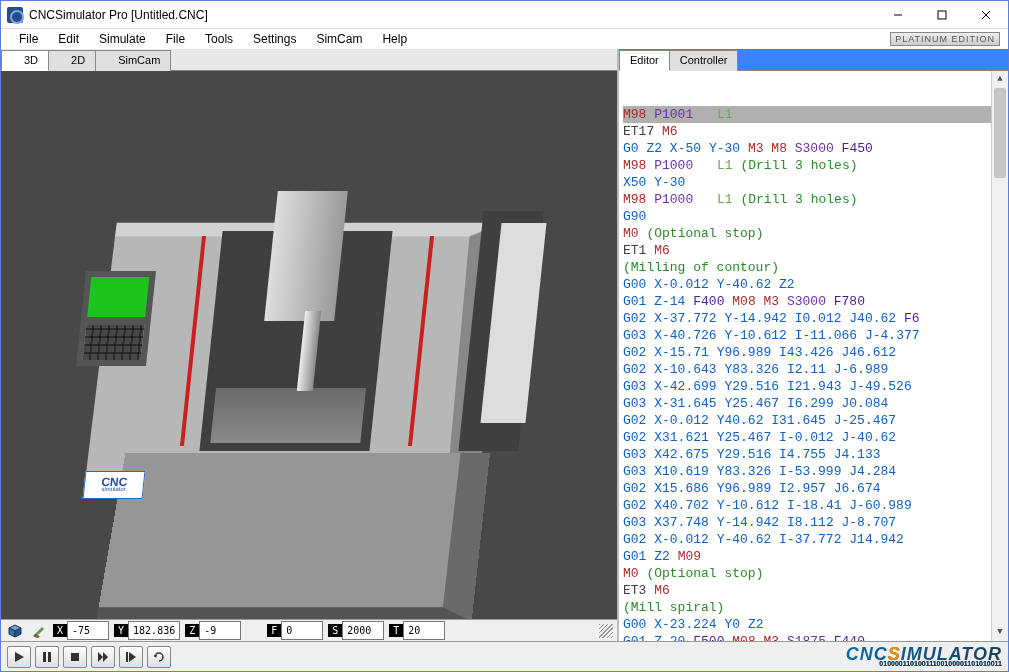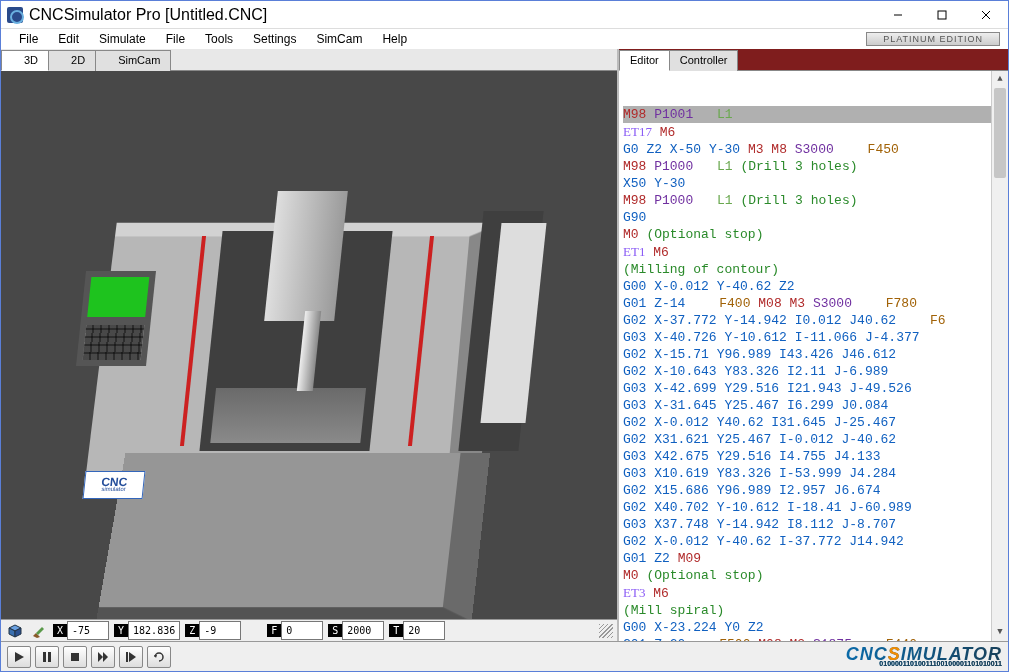--- a/index.html
+++ b/index.html
@@ -28,21 +28,21 @@
   .titlebar .icon-app {
     width: 16px; height: 16px; margin: 0 6px;
     background: #2a4a8a;
     border-radius: 2px;
     position: relative;
   }
   .titlebar .icon-app::after {
     content:""; position:absolute; top:3px; left:3px; width:10px; height:10px;
     border:2px solid #6ab0e0; border-radius:50%;
   }
-  .titlebar .title-text { font-size: 16px; color: #000; }
+  .titlebar .title-text { font-size: 12px; color: #000; }
   .titlebar .win-controls { margin-left:auto; display:flex; }
   .titlebar .win-btn {
     width: 44px; height: 28px; display:flex; align-items:center; justify-content:center;
     font-size: 10px; font-family: monospace;
   }
   .win-btn svg { width:10px; height:10px; }
 
   
   .menubar {
     height: 20px;
@@ -53,21 +53,21 @@
   }
   .menubar .menu-item {
     padding: 2px 10px;
     font-size: 12px;
     cursor: default;
   }
   .menubar .edition-badge {
     margin-left:auto;
     border: 1px solid #888;
     font-size:9px;
-    padding:1px 16px;
+    padding:1px 4px;
     letter-spacing:1px;
     color:#555;
     background: linear-gradient(#eee,#ccc);
   }
 
   
   .main-row {
     flex:1;
     display:flex;
     min-height:0;
@@ -217,21 +217,21 @@
   
   .right-panel {
     flex:1;
     display:flex;
     flex-direction:column;
     min-width:0;
   }
   .editor-tabs {
     height:22px;
     display:flex;
-    background:#7f1d1d;
+    background:#3b82f6;
     border-bottom:1px solid #888;
   }
   .editor-tabs .tab {
     padding: 3px 10px;
     font-size:11px;
     border:1px solid #888;
     border-bottom:none;
     margin-right:-1px;
     background:#e0e0e0;
     position:relative; top:1px;
@@ -251,23 +251,23 @@
     padding:1px 4px;
   }
   .code-area .line.sel { background:#b0b0b0; display:block; }
   .code-area .line { display:block; }
   .tok-m { color:#b02a2a; }   
   .tok-p { color:#7030a0; }   
   .tok-l { color:#6aa84f;margin-left:16px; }   
   .tok-x { color:#1060c0; }   
   .tok-g { color:#b08a20; }   
   .tok-g { color:#1060c0; }   
-  .tok-f { color:#a16207;margin-left:26px; }   
+  .tok-f { color:#4c1d95; }   
   .tok-cm { color:#2a8a2a; }  
-  .tok-et { color:#8b5cf6;font-family:Liberation Serif, serif; }  
+  .tok-et { color:#404040; }  
   .tok-s { color:#7030a0; }
 
   .scrollbar-v {
     position:absolute; right:0; top:0; bottom:0; width:17px;
     background:#f0f0f0; border-left:1px solid #ccc;
     display:flex; flex-direction:column;
   }
   .scrollbar-v .arrow{height:17px;display:flex;align-items:center;justify-content:center;color:#555;font-size:9px;}
   .scrollbar-v .track{flex:1; position:relative;}
   .scrollbar-v .thumb{position:absolute; left:2px; right:2px; top:0; height:90px; background:#c6c6c6; border-radius:2px;}

